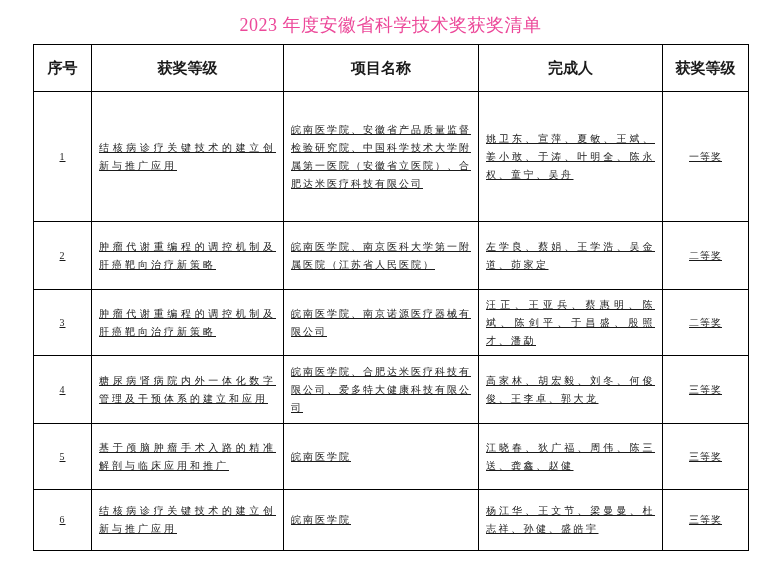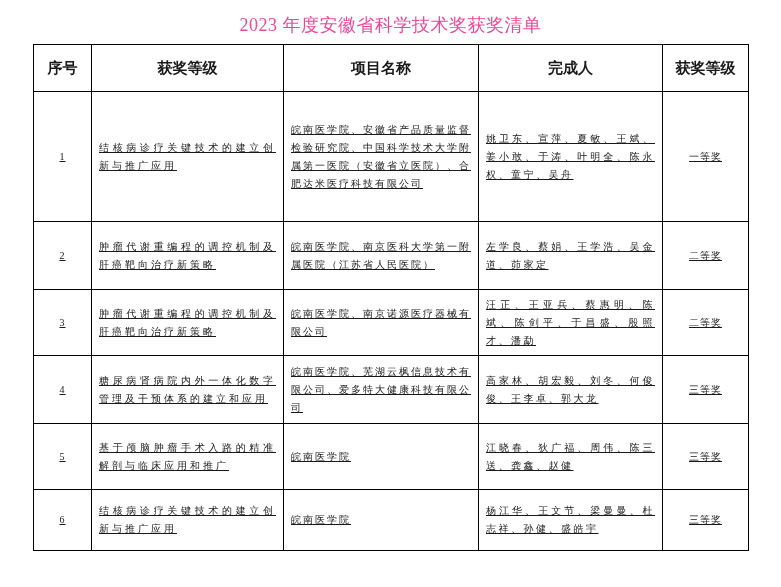--- a/index.html
+++ b/index.html
@@ -119,21 +119,21 @@
       <tr class="r3">
         <td class="c-no">3</td>
         <td class="c-project">肿瘤代谢重编程的调控机制及肝癌靶向治疗新策略</td>
         <td class="c-unit">皖南医学院、南京诺源医疗器械有限公司</td>
         <td class="c-people">汪正、王亚兵、蔡惠明、陈斌、陈剑平、于昌盛、殷照才、潘勐</td>
         <td class="c-award">二等奖</td>
       </tr>
       <tr class="r4">
         <td class="c-no">4</td>
         <td class="c-project">糖尿病肾病院内外一体化数字管理及干预体系的建立和应用</td>
-        <td class="c-unit">皖南医学院、芜湖云枫信息技术有限公司、爱多特大健康科技有限公司</td>
+        <td class="c-unit">皖南医学院、合肥达米医疗科技有限公司、爱多特大健康科技有限公司</td>
         <td class="c-people">高家林、胡宏毅、刘冬、何俊俊、王李卓、郭大龙</td>
         <td class="c-award">三等奖</td>
       </tr>
       <tr class="r5">
         <td class="c-no">5</td>
         <td class="c-project">基于颅脑肿瘤手术入路的精准解剖与临床应用和推广</td>
         <td class="c-unit">皖南医学院</td>
         <td class="c-people">江晓春、狄广福、周伟、陈三送、龚鑫、赵健</td>
         <td class="c-award">三等奖</td>
       </tr>

